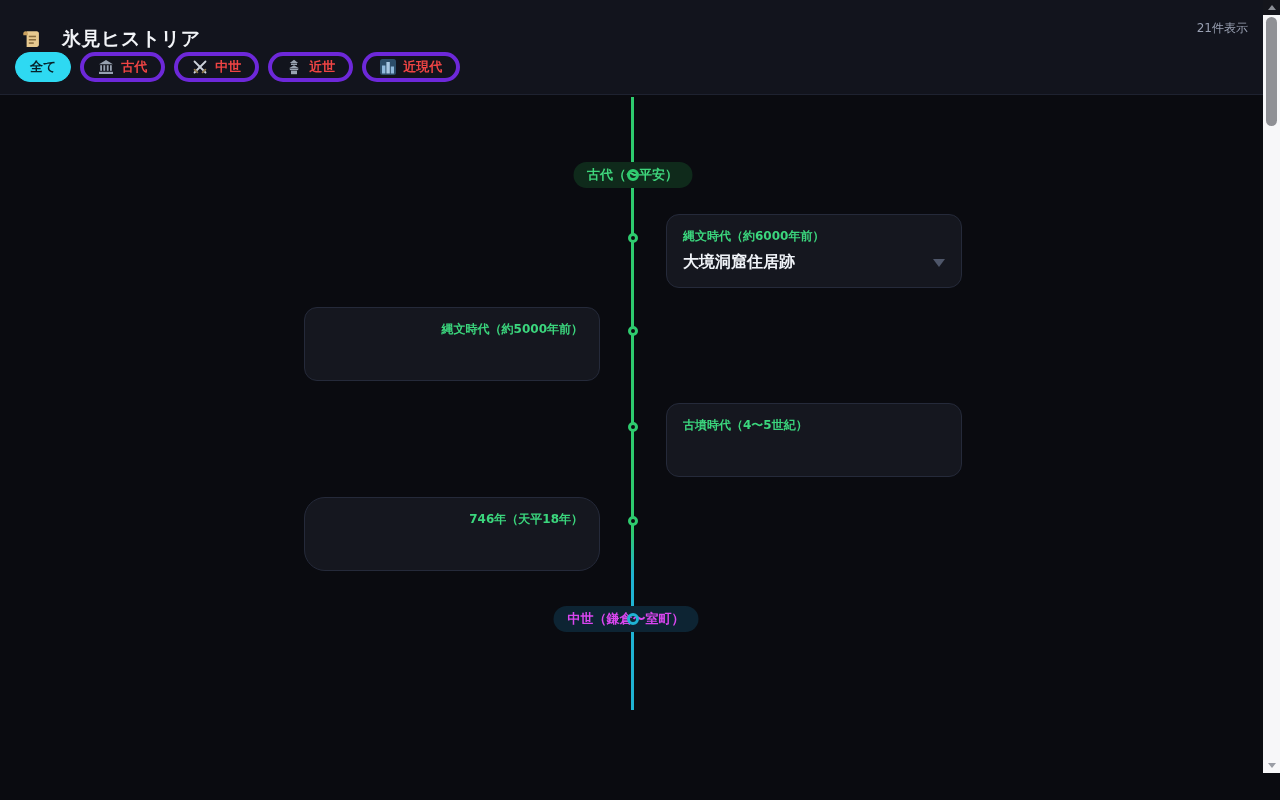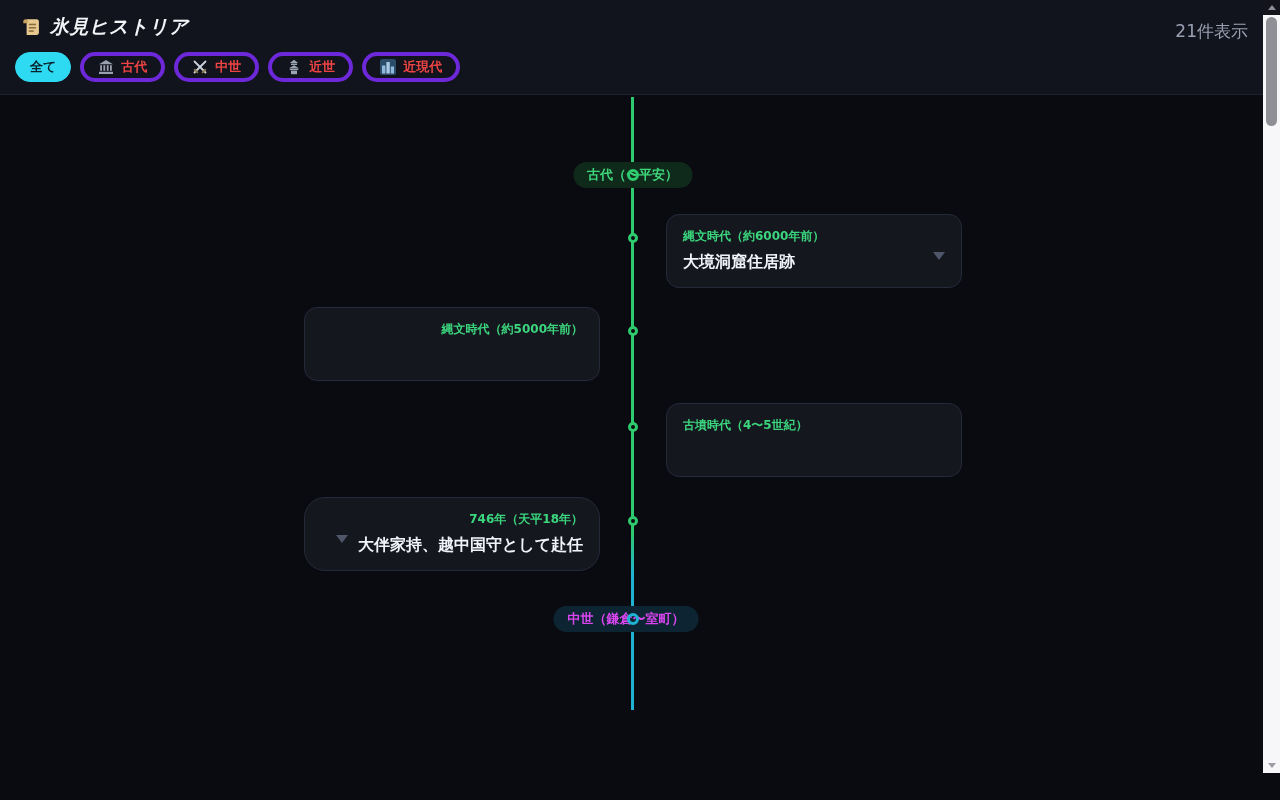--- a/index.html
+++ b/index.html
@@ -13,22 +13,22 @@
     background:#0a0b10; overflow:hidden;
   }
 
   
   .header {
     position:absolute; left:0; top:0; width:1280px; height:95px;
     background:#12141d; border-bottom:1px solid #1e2230;
   }
   .brand { position:absolute; left:20px; top:14px; display:flex; align-items:center; gap:8px; }
   .brand-icon svg { width:22px; height:22px; display:block; }
-  .app-title { margin:0; font-size:19px; font-weight:bold; color:#f2f4f8; letter-spacing:0.5px;font-style:italic; }
-  .count-label { position:absolute; right:32px; top:20px; font-size:17px; color:#99a0b2; }
+  .app-title { margin:12px; font-size:19px; font-weight:bold; color:#f2f4f8; letter-spacing:0.5px; }
+  .count-label { position:absolute; right:32px; top:20px; font-size:12px; color:#99a0b2; }
 
   .filters { position:absolute; left:15px; top:52px; display:flex; gap:9px;font-family:Liberation Serif, serif; }
   .filter-btn {
     height:30px; border-radius:15px; padding:0 14px;
     display:flex; align-items:center; gap:7px;
     background:transparent; border:4px solid #6d28d9;
     color:#ef4444; font-size:13px; font-weight:bold;
     font-family:inherit; cursor:pointer; white-space:nowrap;
   }
   .filter-btn.active { background:#2ed9f2; border:1px solid #2ed9f2; color:#07222a; }
@@ -52,21 +52,21 @@
     height:26px; line-height:26px; padding:0 14px; border-radius:13px;
     font-size:13px; font-weight:bold; white-space:nowrap;
   }
   .card {
     position:absolute; width:296px; height:74px;
     background:#15171f; border:1px solid #252a3a; border-radius:13px;
     padding:14px 16px 0; cursor:pointer;
   }
   .card-date { font-size:12px; font-weight:bold; color:#3bd67d; line-height:14px; }
   .side-left .card-date { text-align:right; }
-  .title-row { display:flex; align-items:flex-start; margin-top:9px; }
+  .title-row { display:flex; align-items:center; margin-top:9px; }
   .card-title { font-size:16px; font-weight:bold; color:#f0f3f8; white-space:nowrap; }
   .tri {
     width:0; height:0; flex:0 0 auto;
     border-left:6px solid transparent; border-right:6px solid transparent;
     border-top:8px solid #4e5669;
   }
   .side-right .tri { margin-left:auto; }
   .side-left .tri { margin-left:auto; margin-right:10px; }
 
   
@@ -173,24 +173,20 @@
       <div class="card side-left" style="left: 304px; top: 212px; padding-left: 10px;">
         <div class="card-date">縄文時代（約5000年前）</div>
       </div>
       <div class="node" style="left: 632.5px; top: 332px;"></div>
       <div class="card side-right" style="left: 666px; top: 308px;">
         <div class="card-date">古墳時代（4〜5世紀）</div>
       </div>
       <div class="node" style="left: 632.5px; top: 426px;"></div>
       <div class="card side-left" style="left: 304px; top: 402px; border-radius: 21px;">
         <div class="card-date">746年（天平18年）</div>
-        <div class="title-row">
-          <span class="tri"></span>
-          <div class="card-title">大伴家持、越中国守として赴任</div>
-        </div>
       </div>
       <div class="era-badge" style="left: 626px; top: 524px; color: #d946ef; background: rgb(13, 36, 51);">中世（鎌倉〜室町）</div>
       <div class="node era-node" style="left: 632.5px; top: 524px; border-color: rgb(31, 179, 211);"></div>
     </div>
 
   <div class="scrollbar">
     <div class="sb-track"></div>
     <div class="sb-btn-top">
       <span class="sb-up-arrow"></span>
     </div>

